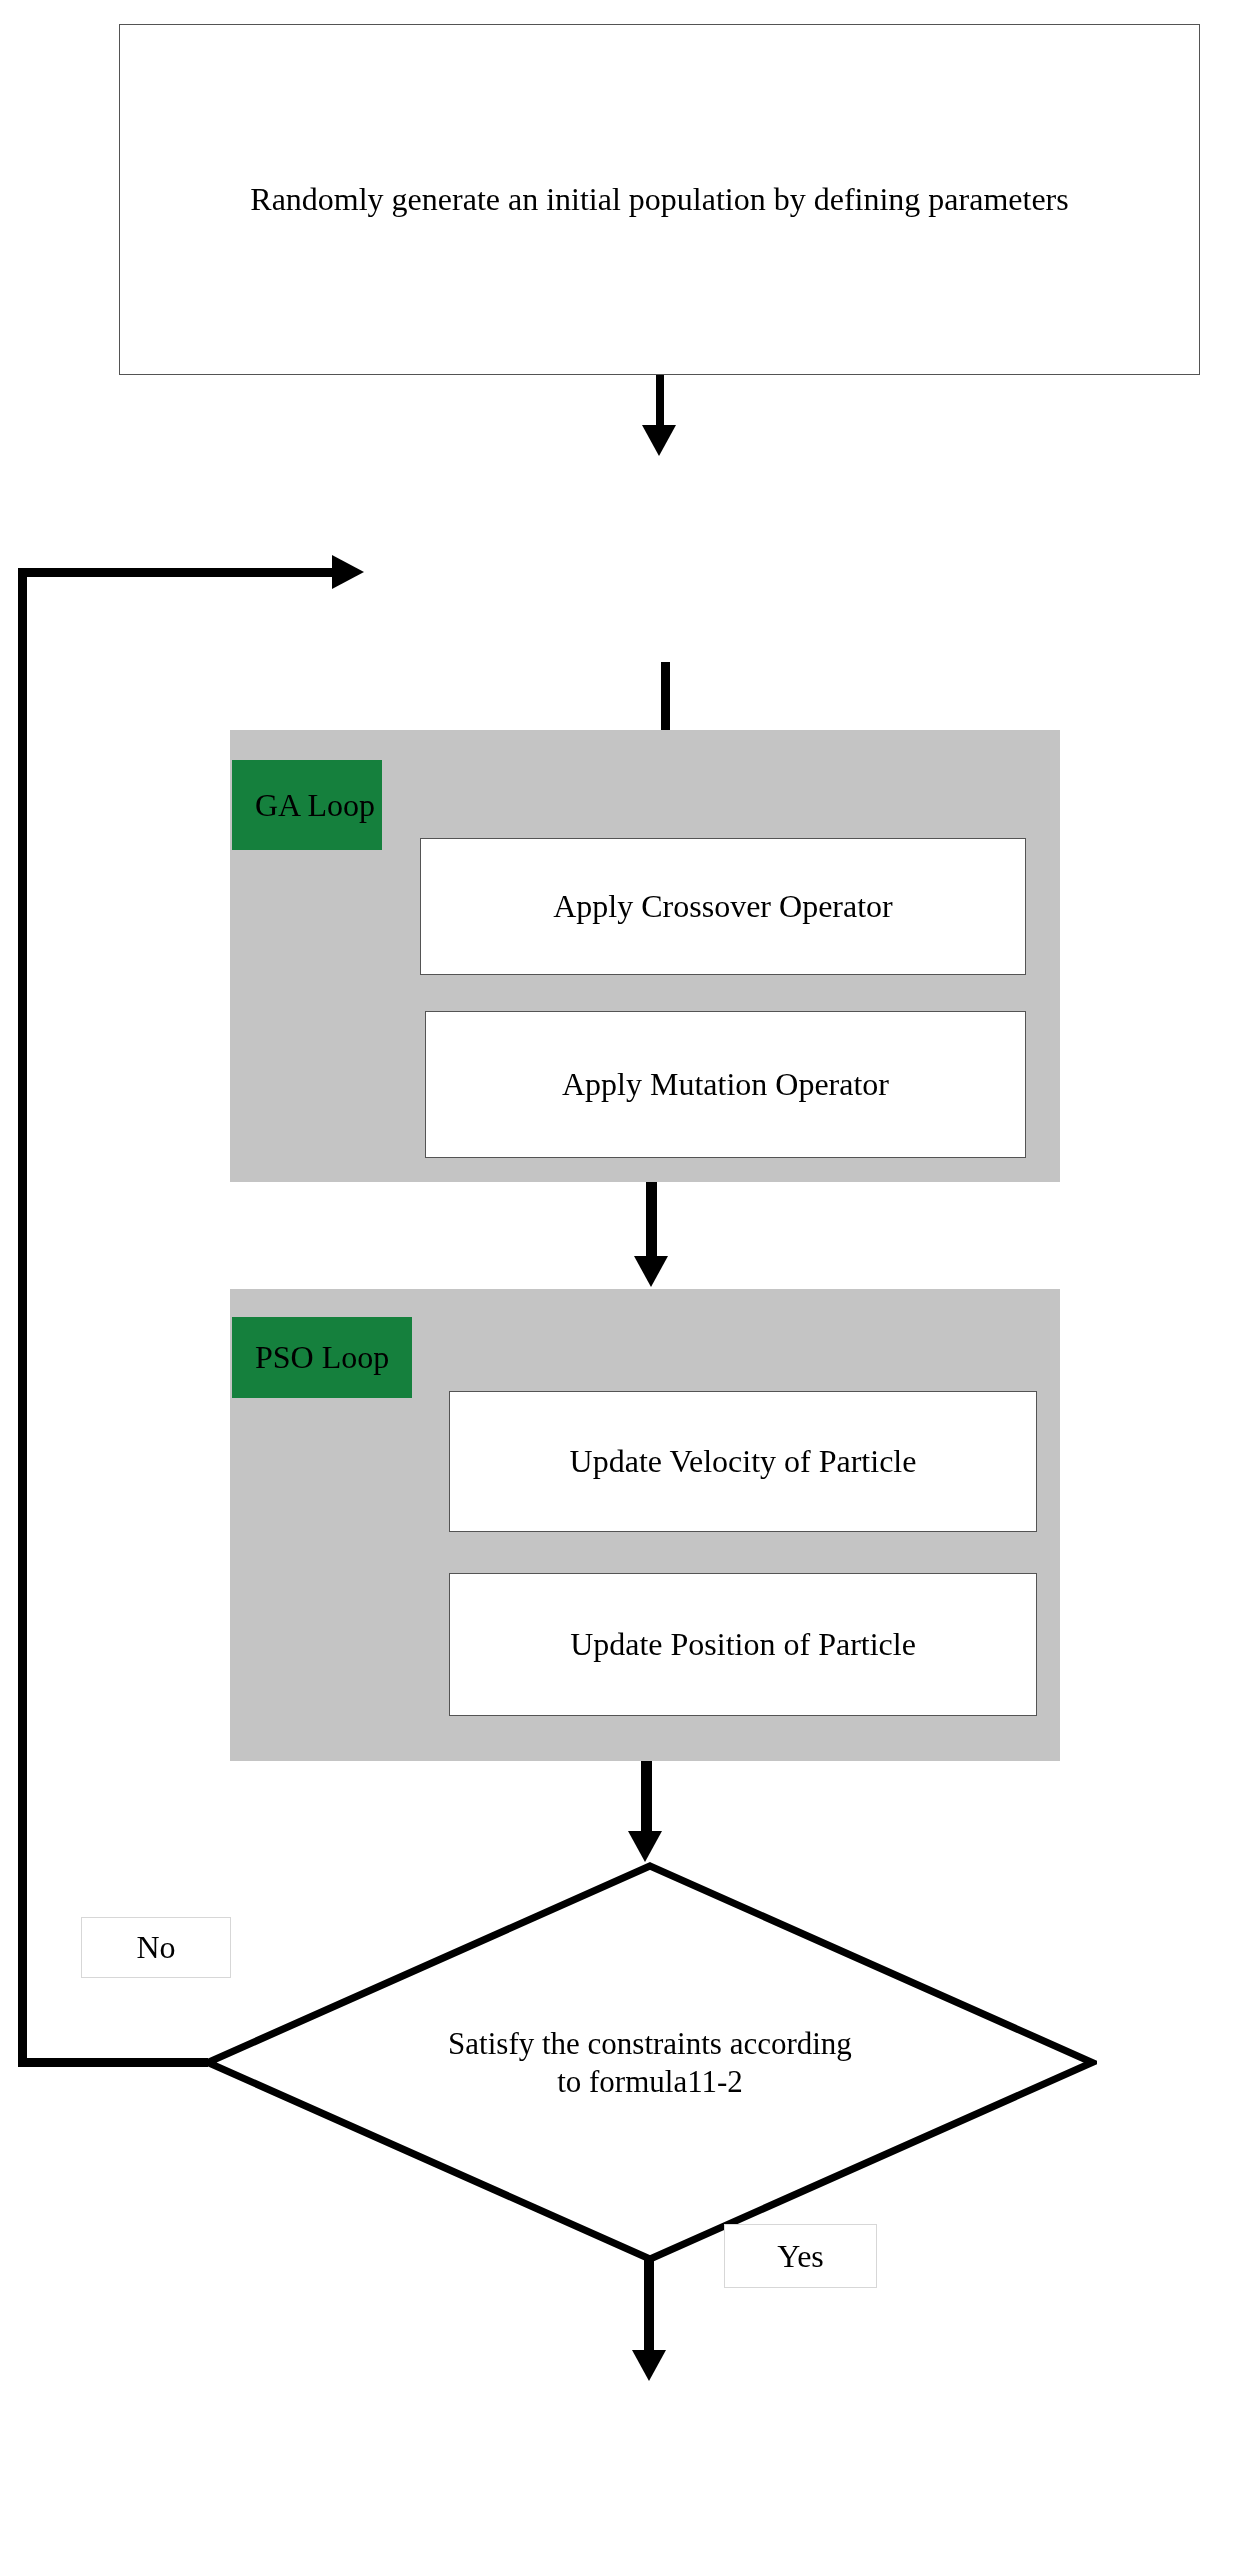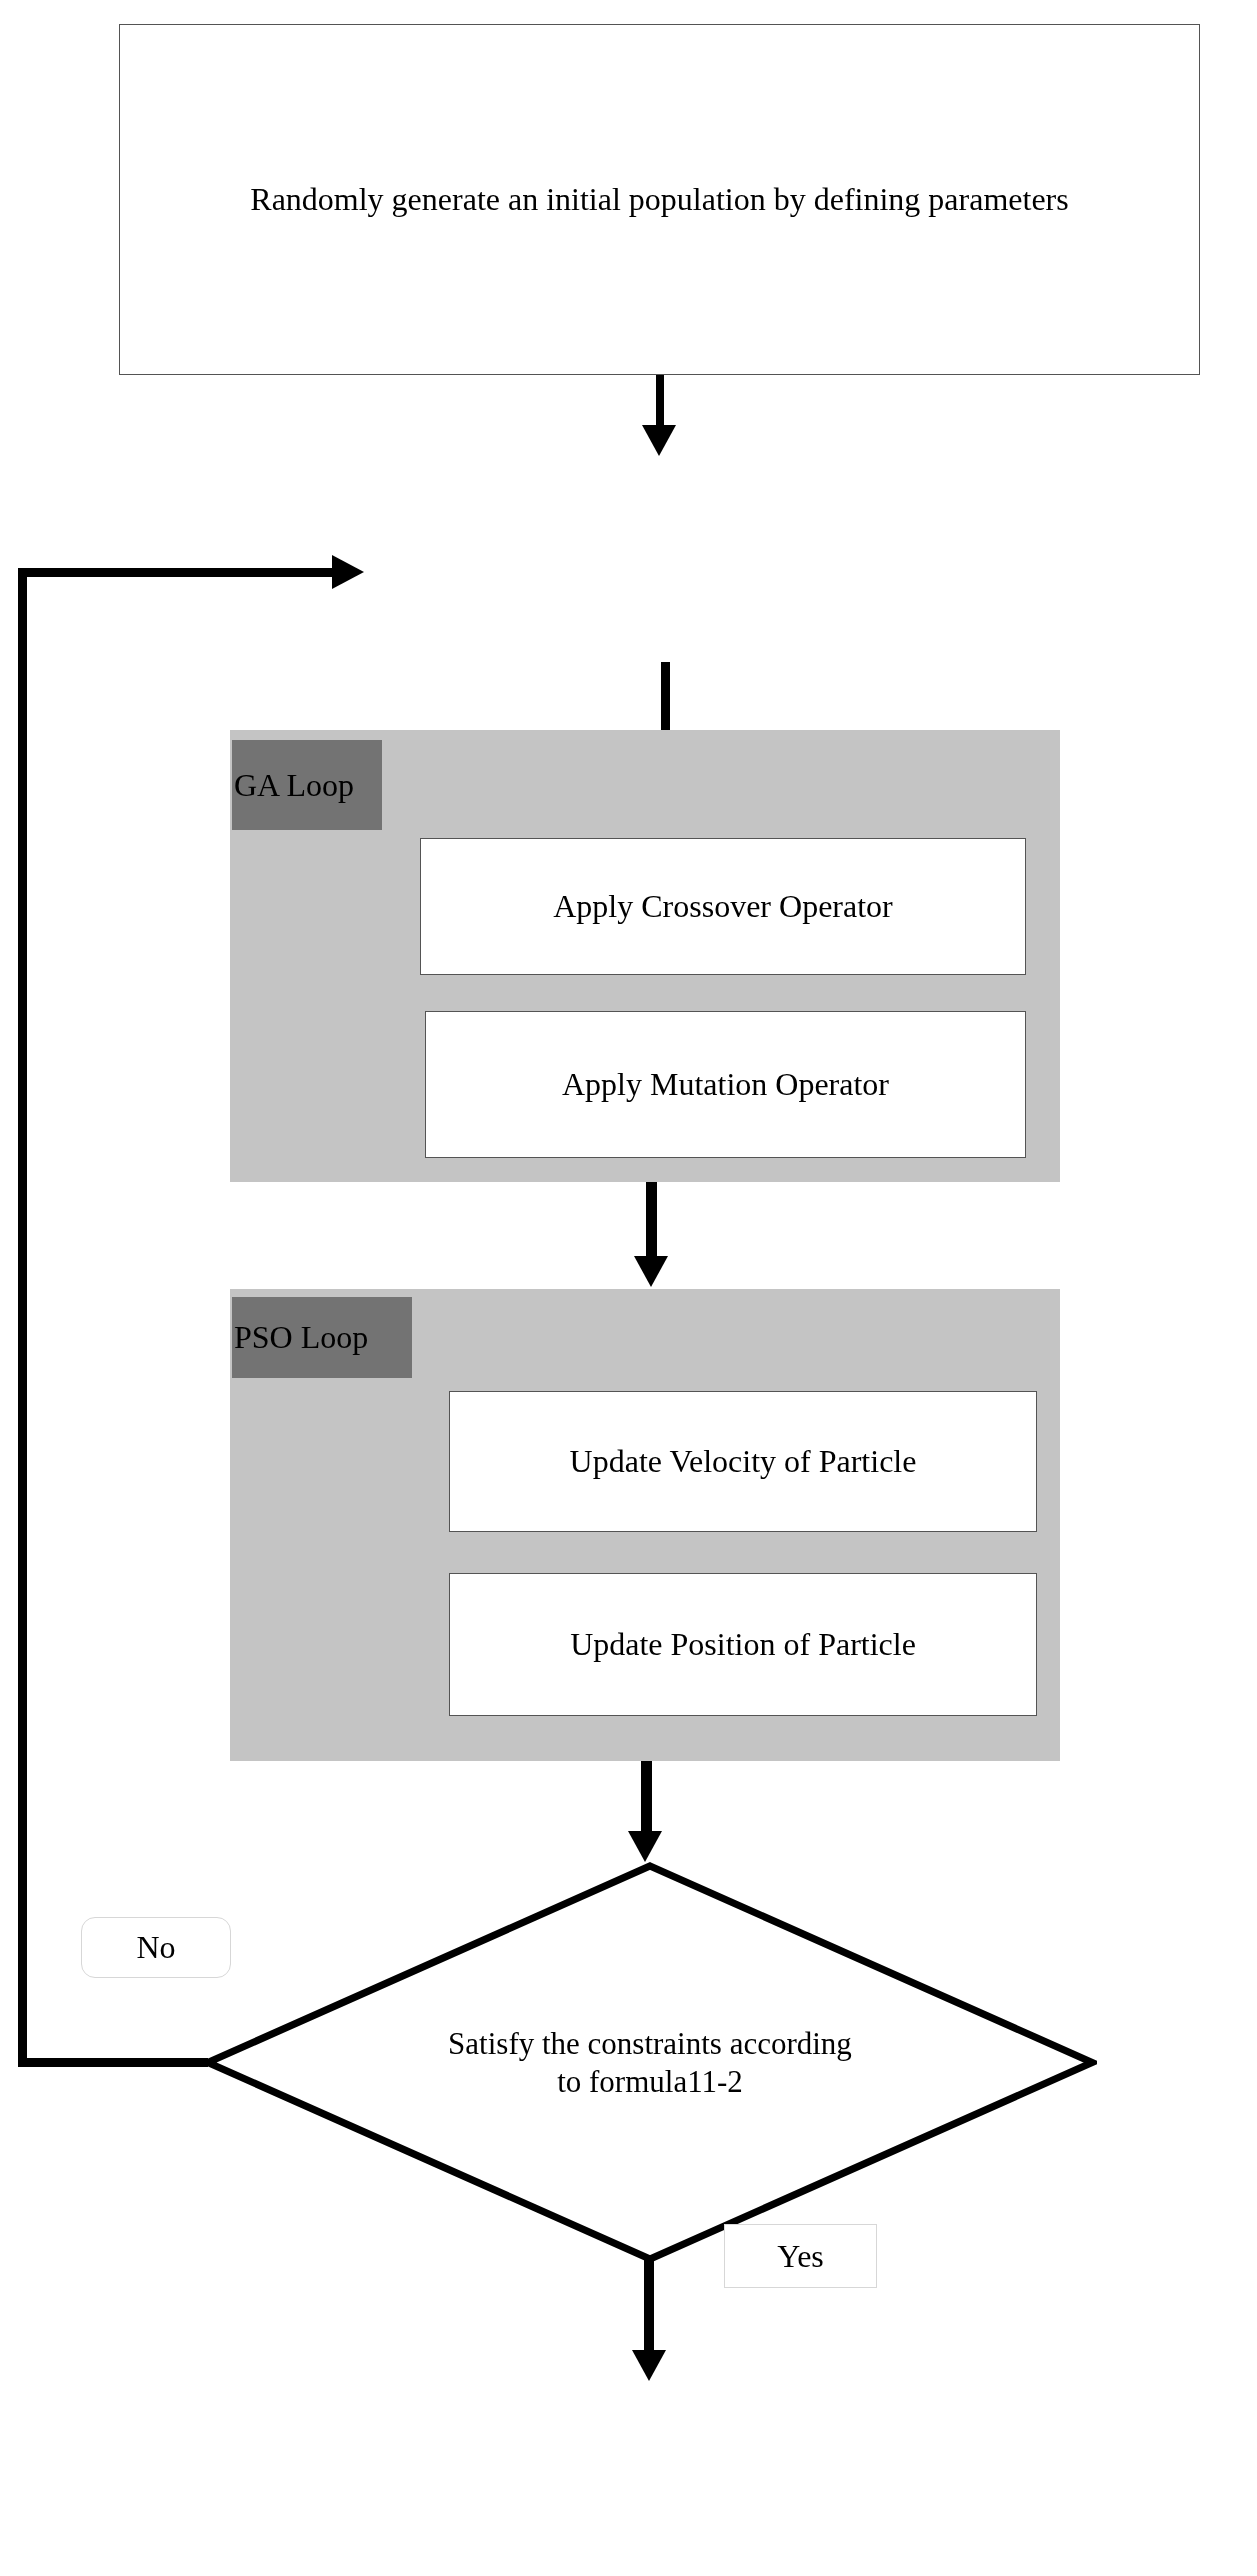--- a/index.html
+++ b/index.html
@@ -31,27 +31,28 @@
   }
 
   
   .panel {
     position: absolute;
     background: #c4c4c4;
     box-sizing: border-box;
   }
   .panel-label {
     position: absolute;
-    background: #737373;
+    background: #15803d;
     box-sizing: border-box;
     display: flex;
     align-items: center;
     justify-content: flex-start;
-    padding-left: 2px;
+    padding-left: 23px;
     color: #000000;
+    margin-top: 20px;
   }
 
   
   .tag {
     position: absolute;
     background: #ffffff;
     border: 0.8px solid #d7d7d7;
     box-sizing: border-box;
     display: flex;
     align-items: center;
@@ -154,21 +155,21 @@
     </div>
   </div>
 
   <div class="hline" style="left:17.7px; top:2058px; width:190px; height:8.9px;"></div>
 
   <div class="vline" style="left:17.7px; top:568px; width:8.9px; height:1495px;"></div>
 
   <div class="hline" style="left:17.7px; top:568px; width:316px; height:8.9px;"></div>
   <div class="arrow-right" style="left:332px; top:555px;"></div>
 
-  <div class="tag t40" style="left:81px; top:1917px; width:150px; height:61px;border-radius:14px;">No</div>
+  <div class="tag t40" style="left:81px; top:1917px; width:150px; height:61px;">No</div>
 
   <div class="vline" style="left:644px; top:2260px; width:9.7px; height:105px;"></div>
   <div class="arrow-down" style="left:632px; top:2350px;"></div>
 
   <div class="tag t40" style="left:724px; top:2224px; width:153px; height:64px;">Yes</div>
 
 
 </div>
 
 

